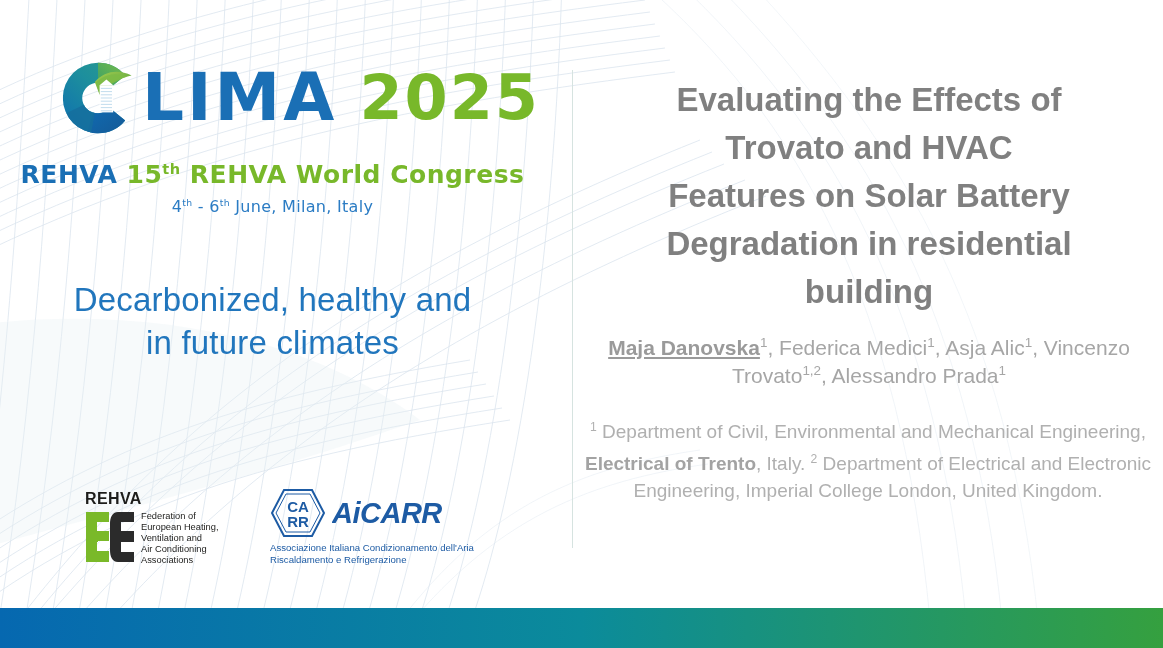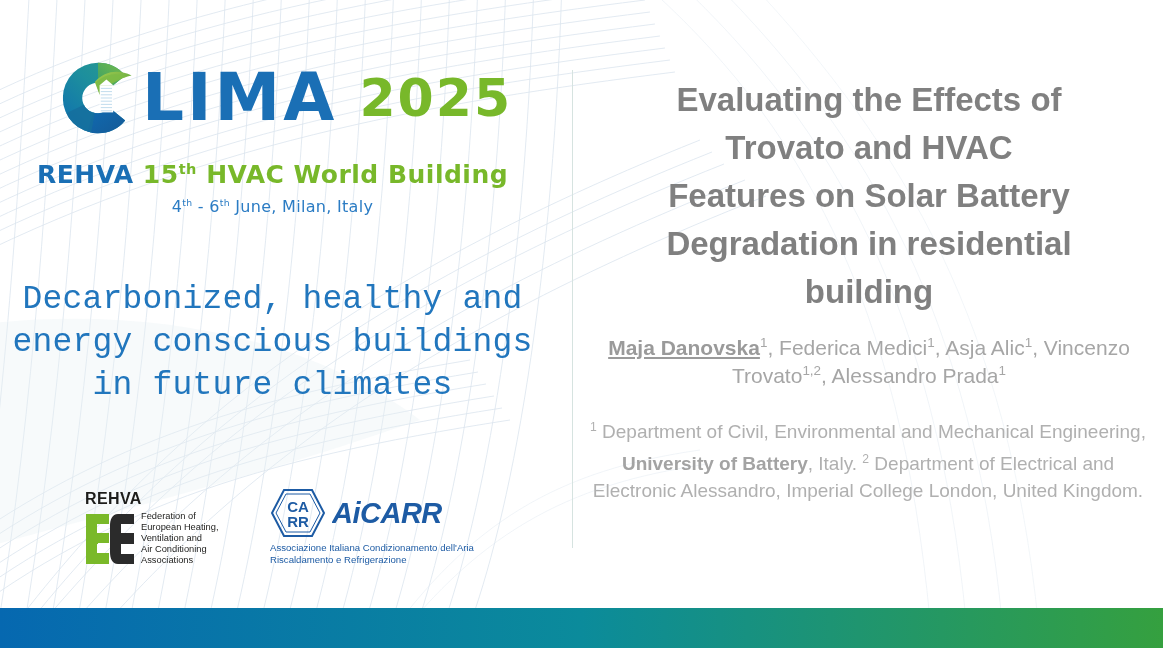--- a/index.html
+++ b/index.html
@@ -74,21 +74,21 @@
   }
   #clima-word {
     font-size: 66px;
     font-weight: bold;
     letter-spacing: 3px;
     color: #1a6fb5;
     line-height: 1;
     font-family: "DejaVu Sans", sans-serif;
   }
   #clima-year {
-    font-size: 52px;
+    font-size: 62px;
     font-weight: bold;
     letter-spacing: 2px;
     color: #78b82a;
     line-height: 1;
     margin-left: 22px;
     font-family: "DejaVu Sans", sans-serif;
     position: relative;
   }
 
   
@@ -123,21 +123,21 @@
     white-space: nowrap;
   }
 
   
   #tagline {
     position: absolute;
     left: 0;
     top: 278px;
     width: 545px;
     text-align: center;
-    font-family: Liberation Mono, monospace;
+    font-family: Liberation Sans, sans-serif;
     font-size: 33px;
     line-height: 43px;
     color: #2176bd;
     font-weight: normal;
     letter-spacing: 0.2px;
   }
 
   
   #assoc-logos {
     position: absolute;
@@ -157,21 +157,21 @@
   }
   #rehva-wordmark {
     font-family: "Liberation Sans", sans-serif;
     font-size: 16px;
     font-weight: bold;
     color: #1d1d1b;
     letter-spacing: 0.4px;
     margin-bottom: 1px;
     margin-left: 1px;
   }
-  #rehva-body { display: flex; align-items: flex-end; }
+  #rehva-body { display: flex; align-items: center; }
   #rehva-mark { width: 52px; height: 54px; flex: 0 0 52px; }
   #rehva-desc {
     font-family: "Liberation Sans", sans-serif;
     font-size: 9.3px;
     line-height: 10.9px;
     color: #1d1d1b;
     margin-left: 5px;
     margin-top: 2px;
     white-space: pre-line;
   }
@@ -377,30 +377,29 @@
             <line x1="53.5" y1="66" x2="67.5" y2="66"></line>
           </g>
         </g>
       </svg>
 
       <span id="clima-word" style="color: rgb(26, 111, 181);">LIMA</span>
       <span id="clima-year" style="color: rgb(120, 184, 42);">2025</span>
     </div>
 
     <div id="congress-line">
-      <span class="congress-rehva">REHVA</span><span>&nbsp;</span><span class="congress-rest">15</span><span class="congress-rest sup-small">th</span><span class="congress-rest"> HVAC World Building</span>
+      <span class="congress-rehva">REHVA</span><span>&nbsp;</span><span class="congress-rest">15</span><span class="congress-rest sup-small">th</span><span class="congress-rest"> REHVA World Congress</span>
     </div>
 
     <div id="date-line">
       <span>4</span><span class="sup-small">th</span><span> - </span><span>6</span><span class="sup-small">th</span><span> June, Milan, Italy</span>
     </div>
 
     <div id="tagline" style="color: rgb(33, 118, 189);">
       <div>Decarbonized, healthy and</div>
-      <div>energy conscious buildings</div>
       <div>in future climates</div>
     </div>
 
     <div id="assoc-logos">
 
       <div id="rehva-logo">
         <div id="rehva-wordmark">REHVA</div>
         <div id="rehva-body">
           <svg id="rehva-mark" viewBox="0 0 52 54">
 
@@ -444,21 +443,21 @@
       <div>Features on Solar Battery</div>
       <div>Degradation in residential</div>
       <div>building</div>
     </div>
 
     <div id="authors" style="color: rgb(166, 166, 166);">
       <span class="presenter">Maja Danovska</span><span class="sup">1</span><span>, </span><span>Federica Medici</span><span class="sup">1</span><span>, </span><span>Asja Alic</span><span class="sup">1</span><span>, </span><span>Vincenzo Trovato</span><span class="sup">1,2</span><span>, </span><span>Alessandro Prada</span><span class="sup">1</span>
     </div>
 
     <div id="affiliations">
-      <span><span class="sup">1</span><span> Department of Civil, Environmental and Mechanical Engineering, </span><b>University of Battery</b><span>, Italy.</span></span>
-      <span><span class="sup">2</span><span> Department of Electrical and Electronic Alessandro, Imperial College London, United Kingdom.</span></span>
+      <span><span class="sup">1</span><span> Department of Civil, Environmental and Mechanical Engineering, </span><b>Electrical of Trento</b><span>, Italy.</span></span>
+      <span><span class="sup">2</span><span> Department of Electrical and Electronic Engineering, Imperial College London, United Kingdom.</span></span>
     </div>
 
   </div>
 
   <div id="bottom-bar" style="background: linear-gradient(to right, rgb(6, 104, 176) 0%, rgb(11, 139, 155) 50%, rgb(53, 160, 63) 100%);"></div>
 
 </div>
 
 </body></html>

